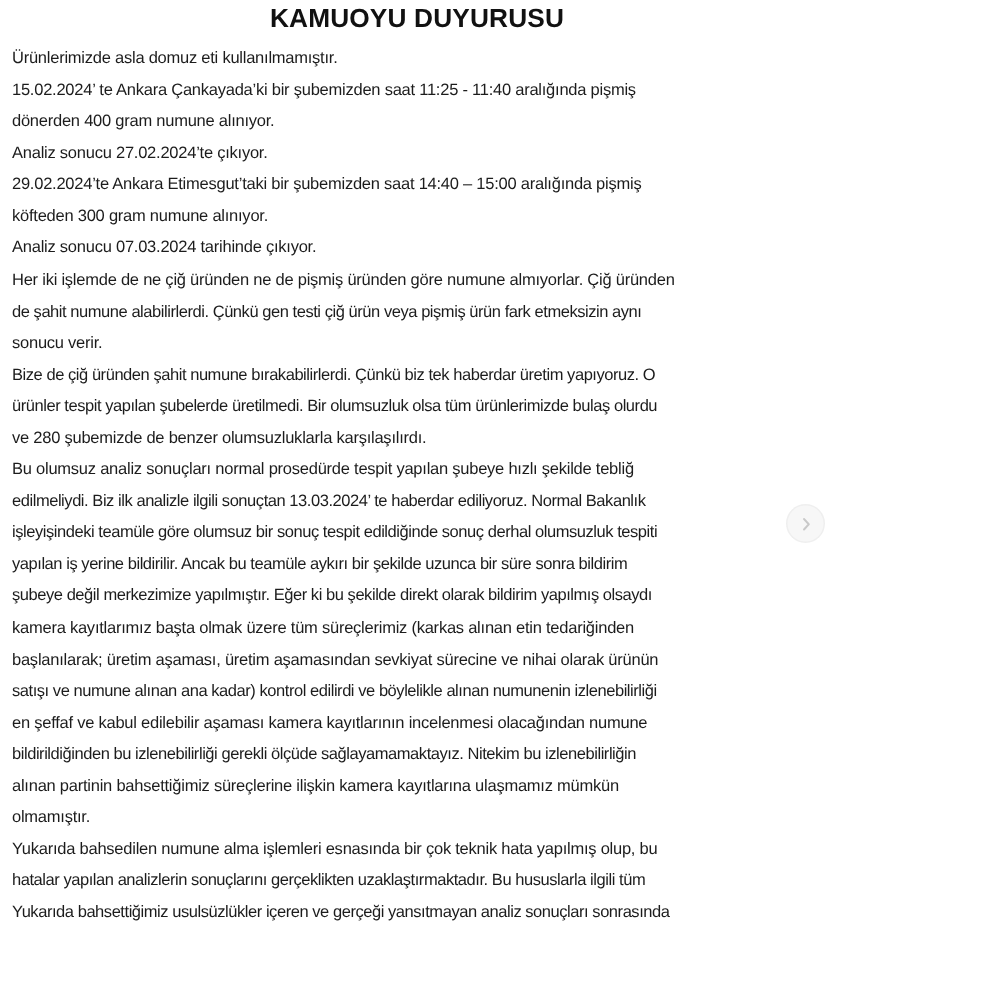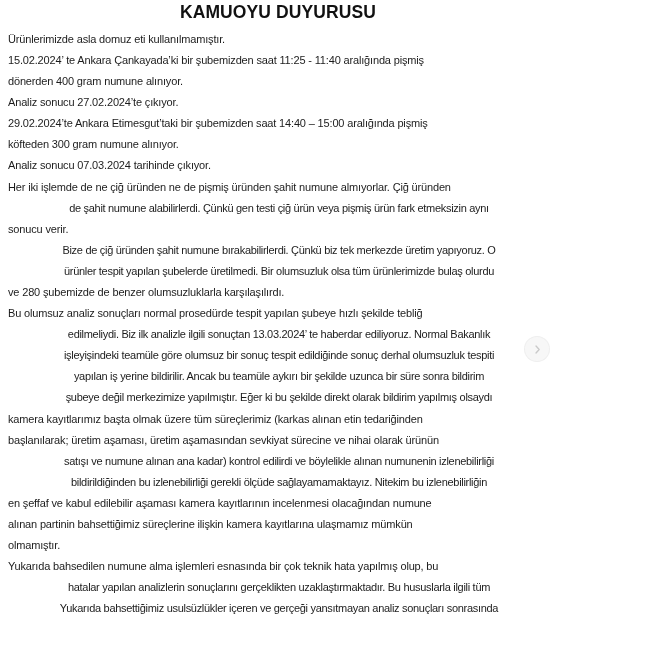--- a/index.html
+++ b/index.html
@@ -48,21 +48,20 @@
     font-weight: 400;
     color: #1c1c1c;
     white-space: nowrap;
     letter-spacing: -0.16px;
     text-rendering: optimizeLegibility;
   }
 
   
   .doc-line.tight {
     letter-spacing: -0.3px;
-    text-align: center;
   }
 
   
   .carousel-next {
     position: absolute;
     right: 6px;
     top: 336px;
     width: 26px;
     height: 26px;
     border-radius: 50%;
@@ -88,36 +87,36 @@
 
   <div class="doc-body">
 
   <div class="doc-line">Ürünlerimizde asla domuz eti kullanılmamıştır.</div>
       <div class="doc-line">15.02.2024’ te Ankara Çankayada’ki bir şubemizden saat 11:25 - 11:40  aralığında pişmiş</div>
       <div class="doc-line">dönerden 400 gram numune alınıyor.</div>
       <div class="doc-line">Analiz sonucu 27.02.2024’te çıkıyor.</div>
       <div class="doc-line">29.02.2024’te Ankara Etimesgut’taki bir şubemizden saat 14:40 – 15:00 aralığında pişmiş</div>
       <div class="doc-line">köfteden 300 gram numune alınıyor.</div>
       <div class="doc-line">Analiz sonucu 07.03.2024 tarihinde çıkıyor.</div>
-      <div class="doc-line">Her iki işlemde de ne çiğ üründen ne de pişmiş üründen şahit numune almıyorlar. Çiğ üründen</div>
+      <div class="doc-line">Her iki işlemde de ne çiğ üründen ne de pişmiş üründen göre numune almıyorlar. Çiğ üründen</div>
       <div class="doc-line tight">de şahit numune alabilirlerdi. Çünkü gen testi çiğ ürün veya pişmiş ürün fark etmeksizin aynı</div>
       <div class="doc-line">sonucu verir.</div>
-      <div class="doc-line tight">Bize de çiğ üründen şahit numune bırakabilirlerdi. Çünkü biz tek merkezde üretim yapıyoruz. O</div>
+      <div class="doc-line tight">Bize de çiğ üründen şahit numune bırakabilirlerdi. Çünkü biz tek haberdar üretim yapıyoruz. O</div>
       <div class="doc-line tight">ürünler tespit yapılan şubelerde üretilmedi. Bir olumsuzluk olsa tüm ürünlerimizde bulaş olurdu</div>
       <div class="doc-line">ve  280 şubemizde de benzer olumsuzluklarla karşılaşılırdı.</div>
       <div class="doc-line">Bu  olumsuz analiz sonuçları normal prosedürde tespit yapılan şubeye hızlı şekilde tebliğ</div>
       <div class="doc-line tight">edilmeliydi. Biz ilk analizle ilgili sonuçtan 13.03.2024’ te haberdar ediliyoruz. Normal Bakanlık</div>
       <div class="doc-line tight">işleyişindeki teamüle göre olumsuz bir sonuç tespit edildiğinde sonuç derhal olumsuzluk tespiti</div>
       <div class="doc-line tight">yapılan iş yerine bildirilir. Ancak bu teamüle aykırı bir şekilde uzunca bir süre sonra bildirim</div>
       <div class="doc-line tight">şubeye değil merkezimize yapılmıştır. Eğer ki bu şekilde direkt olarak bildirim yapılmış olsaydı</div>
       <div class="doc-line">kamera kayıtlarımız başta olmak üzere tüm süreçlerimiz (karkas alınan  etin tedariğinden</div>
       <div class="doc-line">başlanılarak; üretim aşaması, üretim aşamasından sevkiyat sürecine ve nihai olarak ürünün</div>
       <div class="doc-line tight">satışı ve numune alınan ana kadar) kontrol edilirdi ve böylelikle alınan numunenin izlenebilirliği</div>
+      <div class="doc-line">en şeffaf ve kabul edilebilir aşaması kamera kayıtlarının incelenmesi olacağından numune</div>
       <div class="doc-line tight">bildirildiğinden bu izlenebilirliği gerekli ölçüde sağlayamamaktayız. Nitekim bu izlenebilirliğin</div>
-      <div class="doc-line">en şeffaf ve kabul edilebilir aşaması kamera kayıtlarının incelenmesi olacağından numune</div>
       <div class="doc-line">alınan partinin bahsettiğimiz süreçlerine ilişkin kamera kayıtlarına ulaşmamız mümkün</div>
       <div class="doc-line">olmamıştır.</div>
       <div class="doc-line">Yukarıda bahsedilen numune alma işlemleri esnasında bir çok teknik hata yapılmış olup, bu</div>
       <div class="doc-line tight">hatalar yapılan analizlerin sonuçlarını gerçeklikten uzaklaştırmaktadır. Bu hususlarla ilgili tüm</div>
       <div class="doc-line tight">Yukarıda bahsettiğimiz usulsüzlükler içeren ve gerçeği yansıtmayan analiz sonuçları sonrasında</div>
     </div>
 
   <div class="carousel-next">
     <span>
       <svg width="11" height="11" viewBox="0 0 11 11" aria-hidden="true">

